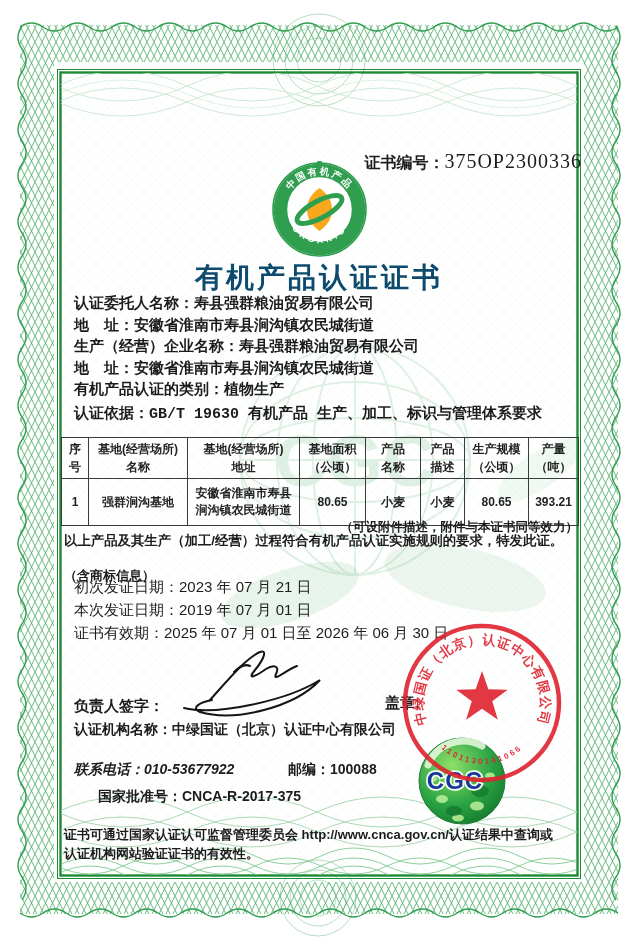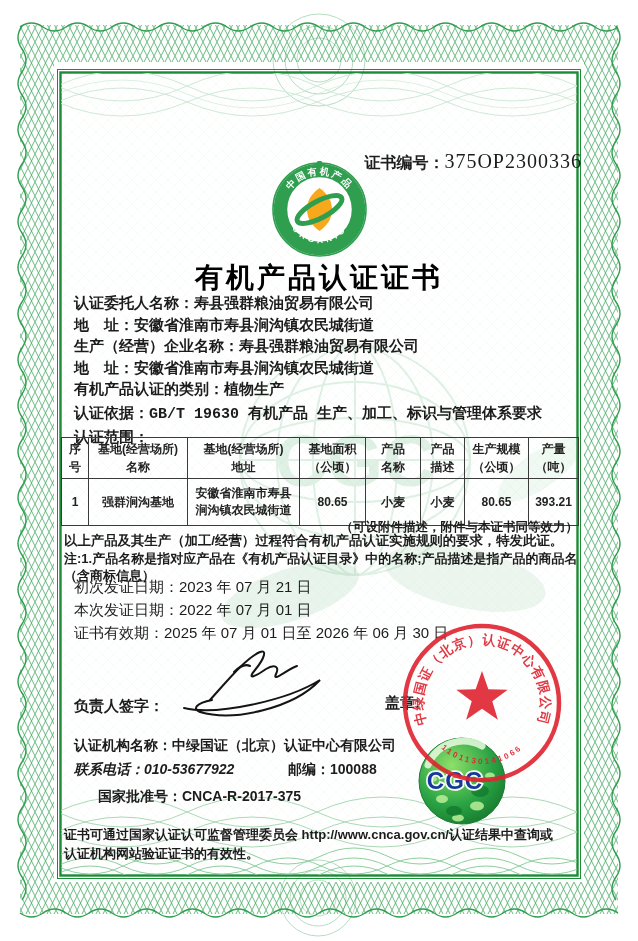--- a/index.html
+++ b/index.html
@@ -7,21 +7,21 @@
         font-family:"Liberation Sans",sans-serif;color:#1c1c1c;}
   .abs{position:absolute;}
   svg{display:block;}
   .deco{position:absolute;left:0;top:0;pointer-events:none;}
 
   .certno{position:absolute;top:150px;right:56px;white-space:nowrap;}
   .certno .lbl{font-family:"Liberation Serif",serif;font-weight:bold;font-size:16px;}
   .certno .val{font-family:"Liberation Serif",serif;font-size:20px;letter-spacing:1px;}
 
   .title{position:absolute;left:0;top:259px;width:100%;text-align:center;
-         font-size:28px;font-weight:bold;letter-spacing:3px;color:#000000;}
+         font-size:28px;font-weight:bold;letter-spacing:3px;color:#0c4a6e;}
 
   .fields{position:absolute;left:74px;top:292px;font-size:15px;line-height:21.6px;
           font-weight:bold;white-space:nowrap;}
   .kai{font-family:Liberation Mono, monospace;font-weight:bold;}
 
   table.scope{position:absolute;left:61px;top:437px;width:517px;border-collapse:collapse;
           table-layout:fixed;font-size:12px;font-weight:bold;color:#222;}
   table.scope th,table.scope td{border:1.2px solid #3a3a3a;text-align:center;padding:2px 1px;
           vertical-align:middle;}
   table.scope th{height:36px;line-height:1.5;font-weight:bold;}
@@ -34,21 +34,21 @@
   .note1{position:absolute;left:64px;top:550px;font-size:13px;font-weight:bold;white-space:nowrap;}
   .note2{position:absolute;left:64px;top:567px;font-size:13px;font-weight:bold;white-space:nowrap;}
 
   .dateline{position:absolute;left:74px;font-size:15px;font-weight:normal;white-space:nowrap;}
   .d1{top:578px;} .d2{top:601px;} .d3{top:624px;}
 
   .siglbl{position:absolute;left:74px;top:697px;font-size:15px;font-weight:bold;}
   .stamplbl{position:absolute;left:385px;top:694px;font-size:15px;font-weight:bold;}
 
   .agline{position:absolute;left:74px;font-size:14px;font-weight:bold;white-space:nowrap;}
-  .a1{top:721px;margin-top:16px;} .a2{top:743px;} .a3{top:761px;font-style:italic;} .a4{top:788px;padding-left:24px;}
+  .a1{top:721px;} .a2{top:743px;} .a3{top:761px;font-style:italic;} .a4{top:788px;padding-left:24px;}
   .zip{position:absolute;left:288px;top:761px;font-size:14px;font-weight:bold;white-space:nowrap;}
 
   .foot{position:absolute;left:64px;font-size:13px;font-weight:bold;white-space:nowrap;}
   .f1{top:826px;} .f2{top:845px;}
 </style>
 </head>
 <body>
 
 <div class="cert">
 
@@ -149,21 +149,20 @@
 
   <div class="title">有机产品认证证书</div>
 
   <div class="fields">
     <div><span>认证委托人名称：</span><span>寿县强群粮油贸易有限公司</span></div>
     <div><span>地　址：</span><span>安徽省淮南市寿县涧沟镇农民城街道</span></div>
     <div><span>生产（经营）企业名称：</span><span>寿县强群粮油贸易有限公司</span></div>
     <div><span>地　址：</span><span>安徽省淮南市寿县涧沟镇农民城街道</span></div>
     <div><span>有机产品认证的类别：</span><span class="kai">植物生产</span></div>
     <div><span>认证依据：</span><span class="kai">GB/T 19630 有机产品 生产、加工、标识与管理体系要求</span></div>
-    <div><span>认证范围：</span></div>
   </div>
 
   <table class="scope">
     <colgroup>
       <col style="width:27px">
         <col style="width:99px">
         <col style="width:112px">
         <col style="width:66px">
       <col style="width:55px">
         <col style="width:44px">
@@ -200,25 +199,24 @@
         <td>小麦</td>
         <td>小麦</td>
         <td>80.65</td>
         <td>393.21</td>
       </tr>
     </tbody>
   </table>
 
   <div class="attach">（可设附件描述，附件与本证书同等效力）</div>
   <div class="statement">以上产品及其生产（加工/经营）过程符合有机产品认证实施规则的要求，特发此证。</div>
-  <div class="note1">注:1.产品名称是指对应产品在《有机产品认证目录》中的名称;产品描述是指产品的商品名</div>
   <div class="note2">（含商标信息）</div>
 
   <div class="dateline d1"><span>初次发证日期：</span><span>2023 年 07 月 21 日</span></div>
-  <div class="dateline d2"><span>本次发证日期：</span><span>2022 年 07 月 01 日</span></div>
+  <div class="dateline d2"><span>本次发证日期：</span><span>2019 年 07 月 01 日</span></div>
   <div class="dateline d3"><span>证书有效期：</span><span>2025 年 07 月 01 日至 2026 年 06 月 30 日</span></div>
 
   <div class="siglbl">负责人签字：</div>
   <div class="stamplbl">盖章:</div>
 
   <svg class="abs" style="left:170px;top:642px;" width="170" height="75" viewBox="0 0 170 75">
     <g fill="none" stroke="#141414" stroke-width="2" stroke-linecap="round">
       <path d="M40,58 C58,38 76,16 90,10 C97,7 95,16 85,28 C76,39 86,34 96,27 C104,22 110,24 106,32 C102,41 116,28 127,24"></path>
       <path d="M14,66 C48,74 118,58 150,38 C124,66 64,80 30,70 C22,67 26,61 42,58"></path>
       <path d="M64,30 C70,24 76,22 80,24"></path>

